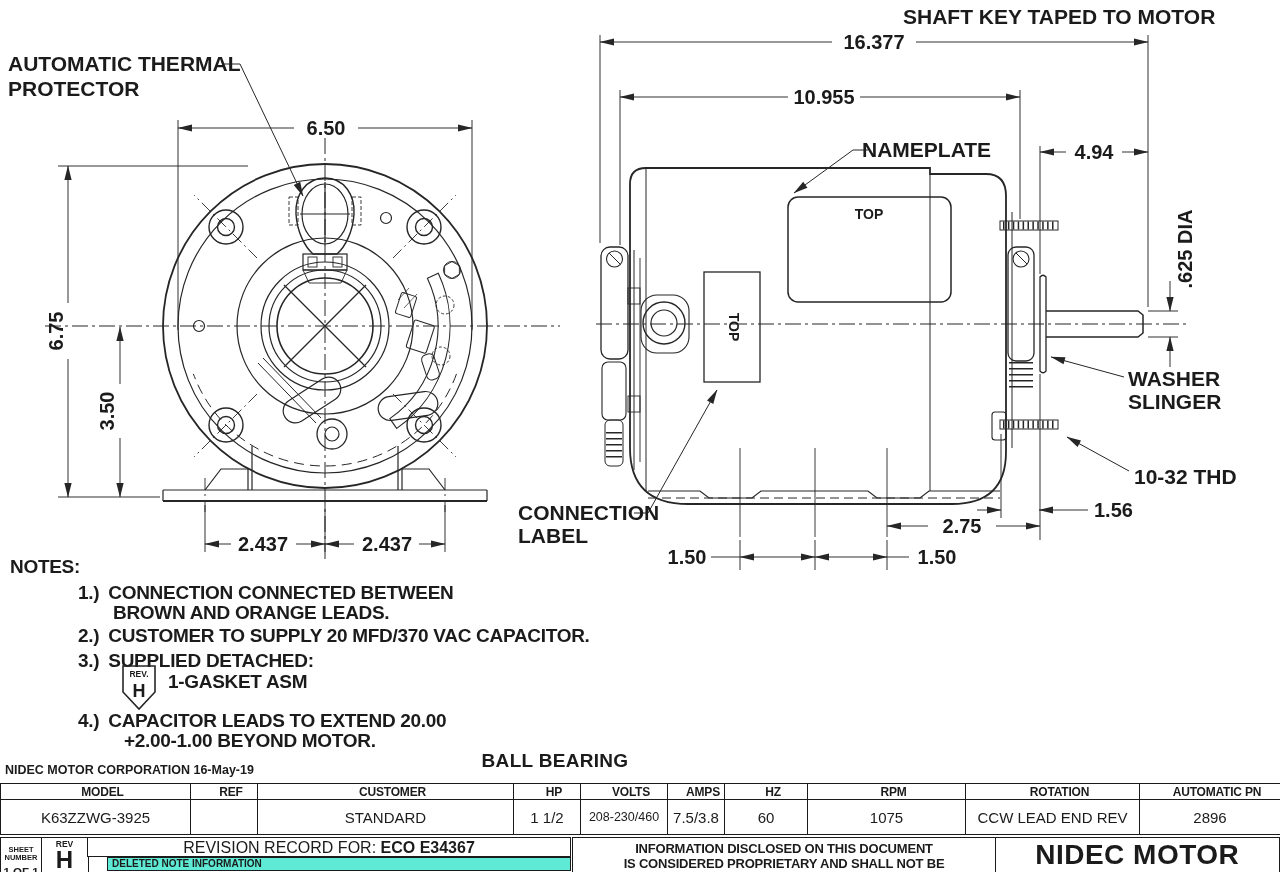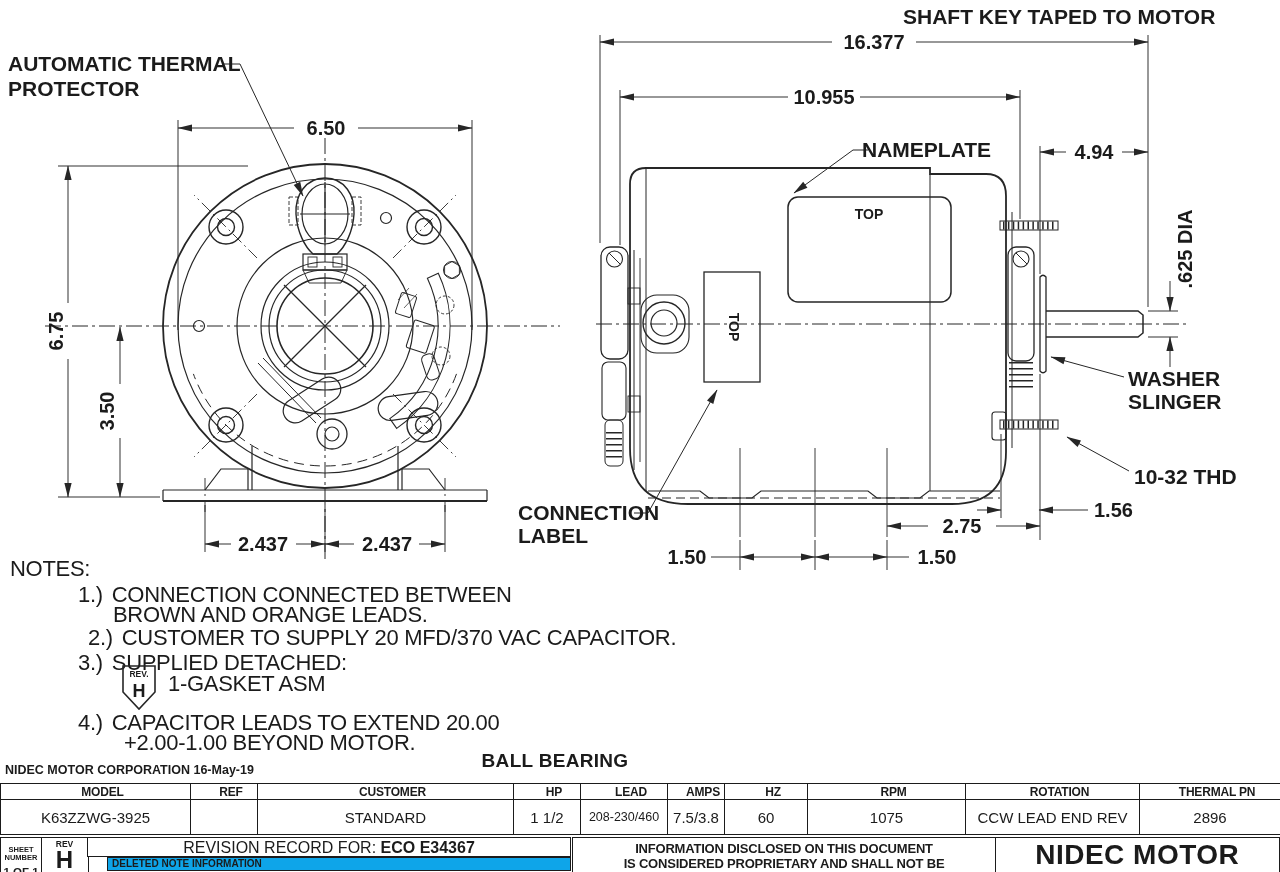--- a/index.html
+++ b/index.html
@@ -3,21 +3,21 @@
 <meta charset="utf-8">
 <style>
   html,body{margin:0;padding:0;background:#fff;}
   .page{position:relative;width:1280px;height:872px;background:#ffffff;overflow:hidden;
         font-family:"Liberation Sans",sans-serif;color:#1b1b1b;}
   svg text{font-family:"Liberation Sans",sans-serif;fill:#1b1b1b;}
   .lbl{font-size:21px;font-weight:700;}
   .dim{font-size:20px;font-weight:700;}
   .tinytop{font-size:14px;font-weight:700;}
   
-  .notes-row{position:absolute;white-space:nowrap;font-weight:400;font-size:22px;letter-spacing:-0.3px;}
+  .notes-row{position:absolute;white-space:nowrap;font-weight:700;font-size:19px;letter-spacing:-0.3px;}
   .notes-num{display:inline-block;margin-right:9px;}
   
   .tb-meta{position:absolute;left:5px;top:763px;font-size:12.5px;font-weight:700;white-space:nowrap;}
   .tb-bearing{position:absolute;left:455px;top:750px;width:200px;text-align:center;
               font-size:19px;font-weight:700;letter-spacing:0.3px;}
   table.spec{position:absolute;left:0;top:783px;width:1280px;border-collapse:collapse;table-layout:fixed;}
   table.spec th,table.spec td{border:1.6px solid #1b1b1b;text-align:center;padding:0;overflow:hidden;white-space:nowrap;}
   table.spec th{height:15px;font-size:12px;font-weight:700;letter-spacing:-0.2px;padding-left:14px;}
   table.spec td{height:34px;font-size:15px;font-weight:400;}
   table.spec td.sm{font-size:12.5px;}
@@ -25,21 +25,21 @@
   .bbox{position:absolute;border:1.6px solid #1b1b1b;box-sizing:border-box;background:#fff;}
   .sheetbox{left:0;top:0;width:42px;height:40px;text-align:center;}
   .sheetbox .t{font-size:7.5px;font-weight:700;line-height:7.5px;margin-top:8px;}
   .sheetbox .v{font-size:11.5px;font-weight:700;margin-top:5px;white-space:nowrap;}
   .revbox{left:40.5px;top:0;width:48px;height:40px;text-align:center;}
   .revbox .t{font-size:8.5px;font-weight:700;margin-top:1px;}
   .revbox .v{font-size:24px;font-weight:700;line-height:22px;}
   .revtitle{left:87px;top:0;width:484px;height:20px;text-align:center;font-size:16px;line-height:19px;white-space:nowrap;}
   .revtitle b{font-weight:700;}
   .delrow{left:107px;top:20px;width:464px;height:13.5px;font-size:10px;font-weight:700;
-          line-height:12px;padding-left:4px;box-sizing:border-box;border:1.2px solid #1b1b1b;background:#0ea5e9;}
+          line-height:12px;padding-left:4px;box-sizing:border-box;border:1.2px solid #1b1b1b;background:#5eead4;}
   .partialrow{left:107px;top:34.5px;width:464px;height:6px;border:1.2px solid #1b1b1b;background:#fff;}
   .propbox{left:572px;top:0;width:424px;height:40px;text-align:center;font-size:13px;font-weight:700;
            line-height:15px;padding-top:3px;box-sizing:border-box;letter-spacing:-0.2px;}
   .nidecbox{left:994.5px;top:0;width:285.5px;height:40px;text-align:center;
             font-size:28px;font-weight:700;line-height:34px;letter-spacing:0.5px;}
 </style>
 </head>
 <body>
 
 <div class="page">
@@ -298,21 +298,21 @@
     <text class="lbl" x="518" y="520">CONNECTION</text>
     <text class="lbl" x="518" y="543">LABEL</text>
   </g>
 </svg>
 
 
 <div>
   <div class="notes-row" style="left:10px;top:556px;">NOTES:</div>
   <div class="notes-row" style="left:78px;top:582px;"><span class="notes-num">1.)</span><span>CONNECTION CONNECTED BETWEEN</span></div>
   <div class="notes-row" style="left:113px;top:602px;">BROWN AND ORANGE LEADS.</div>
-  <div class="notes-row" style="left:88px;top:625px;"><span class="notes-num">2.)</span><span>CUSTOMER TO SUPPLY 20 MFD/370 VAC CAPACITOR.</span></div>
+  <div class="notes-row" style="left:78px;top:625px;"><span class="notes-num">2.)</span><span>CUSTOMER TO SUPPLY 20 MFD/370 VAC CAPACITOR.</span></div>
   <div class="notes-row" style="left:78px;top:650px;"><span class="notes-num">3.)</span><span>SUPPLIED DETACHED:</span></div>
   <svg width="38" height="48" style="position:absolute;left:120px;top:664px;">
     <path d="M3,2 H35 V28 L19,45 L3,28 Z" fill="none" stroke="#262626" stroke-width="1.6"></path>
     <text x="19" y="13" text-anchor="middle" style="font-size:8.5px;font-weight:700;">REV.</text>
     <text x="19" y="33" text-anchor="middle" style="font-size:18px;font-weight:700;">H</text>
   </svg>
   <div class="notes-row" style="left:168px;top:671px;">1-GASKET ASM</div>
   <div class="notes-row" style="left:78px;top:710px;"><span class="notes-num">4.)</span><span>CAPACITOR LEADS TO EXTEND 20.00</span></div>
   <div class="notes-row" style="left:124px;top:730px;">+2.00-1.00 BEYOND MOTOR.</div>
 </div>
@@ -337,26 +337,26 @@
           <col style="width:158px">
       <col style="width:174px">
           <col style="width:141px">
     </colgroup>
     <tbody>
           <tr>
       <th>MODEL</th>
       <th>REF</th>
       <th>CUSTOMER</th>
       <th>HP</th>
-      <th>LEAD</th>
+      <th>VOLTS</th>
       <th>AMPS</th>
       <th>HZ</th>
       <th>RPM</th>
       <th>ROTATION</th>
-      <th>THERMAL PN</th>
+      <th>AUTOMATIC PN</th>
     </tr>
     <tr>
       <td>K63ZZWG-3925</td>
       <td></td>
       <td>STANDARD</td>
       <td>1 1/2</td>
       <td class="sm">208-230/460</td>
       <td>7.5/3.8</td>
       <td>60</td>
       <td>1075</td>

